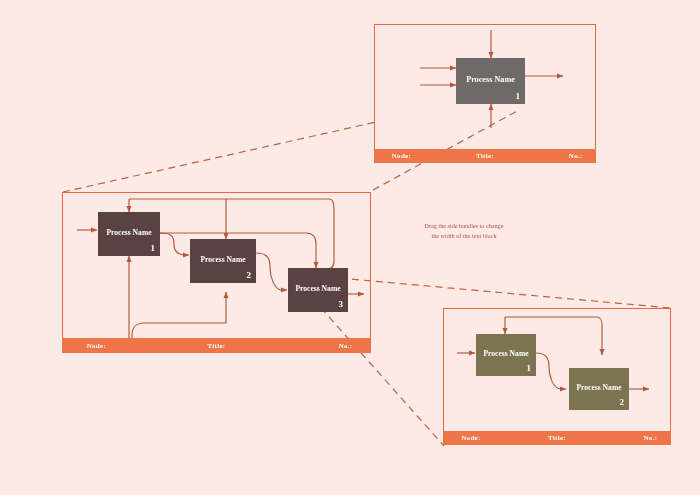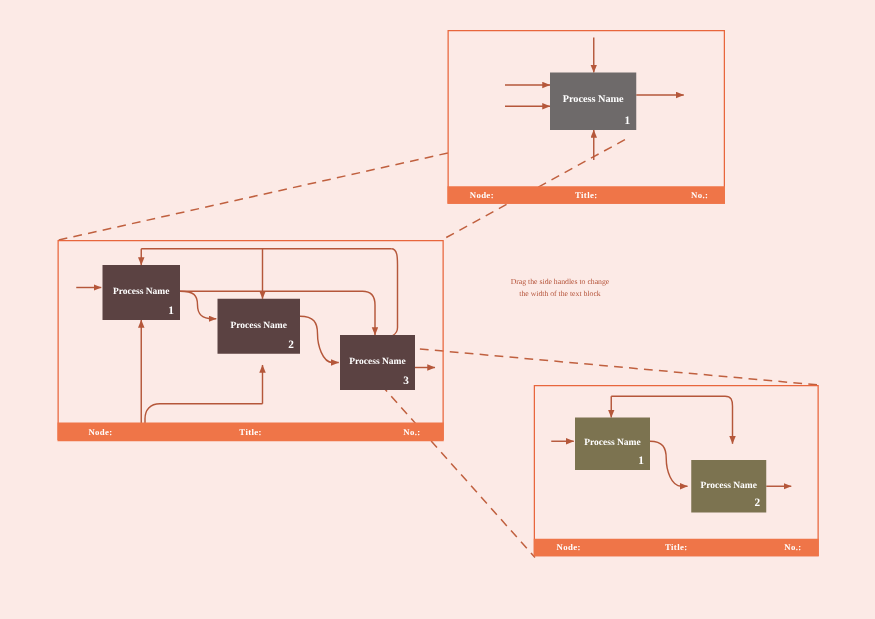--- a/index.html
+++ b/index.html
@@ -10,21 +10,21 @@
   body {
     width: 700px;
     height: 495px;
     background: #fceae6;
     font-family: "Liberation Serif", serif;
     overflow: hidden;
     position: relative;
   }
   #canvas {
     position: absolute;
-    left: 0; top: 0;
+    left: 16px; top: 0;
     width: 588px;
     height: 495px;
   }
   .svg-layer {
     position: absolute;
     left: 0; top: 0;
     width: 700px;
     height: 495px;
   }
   

